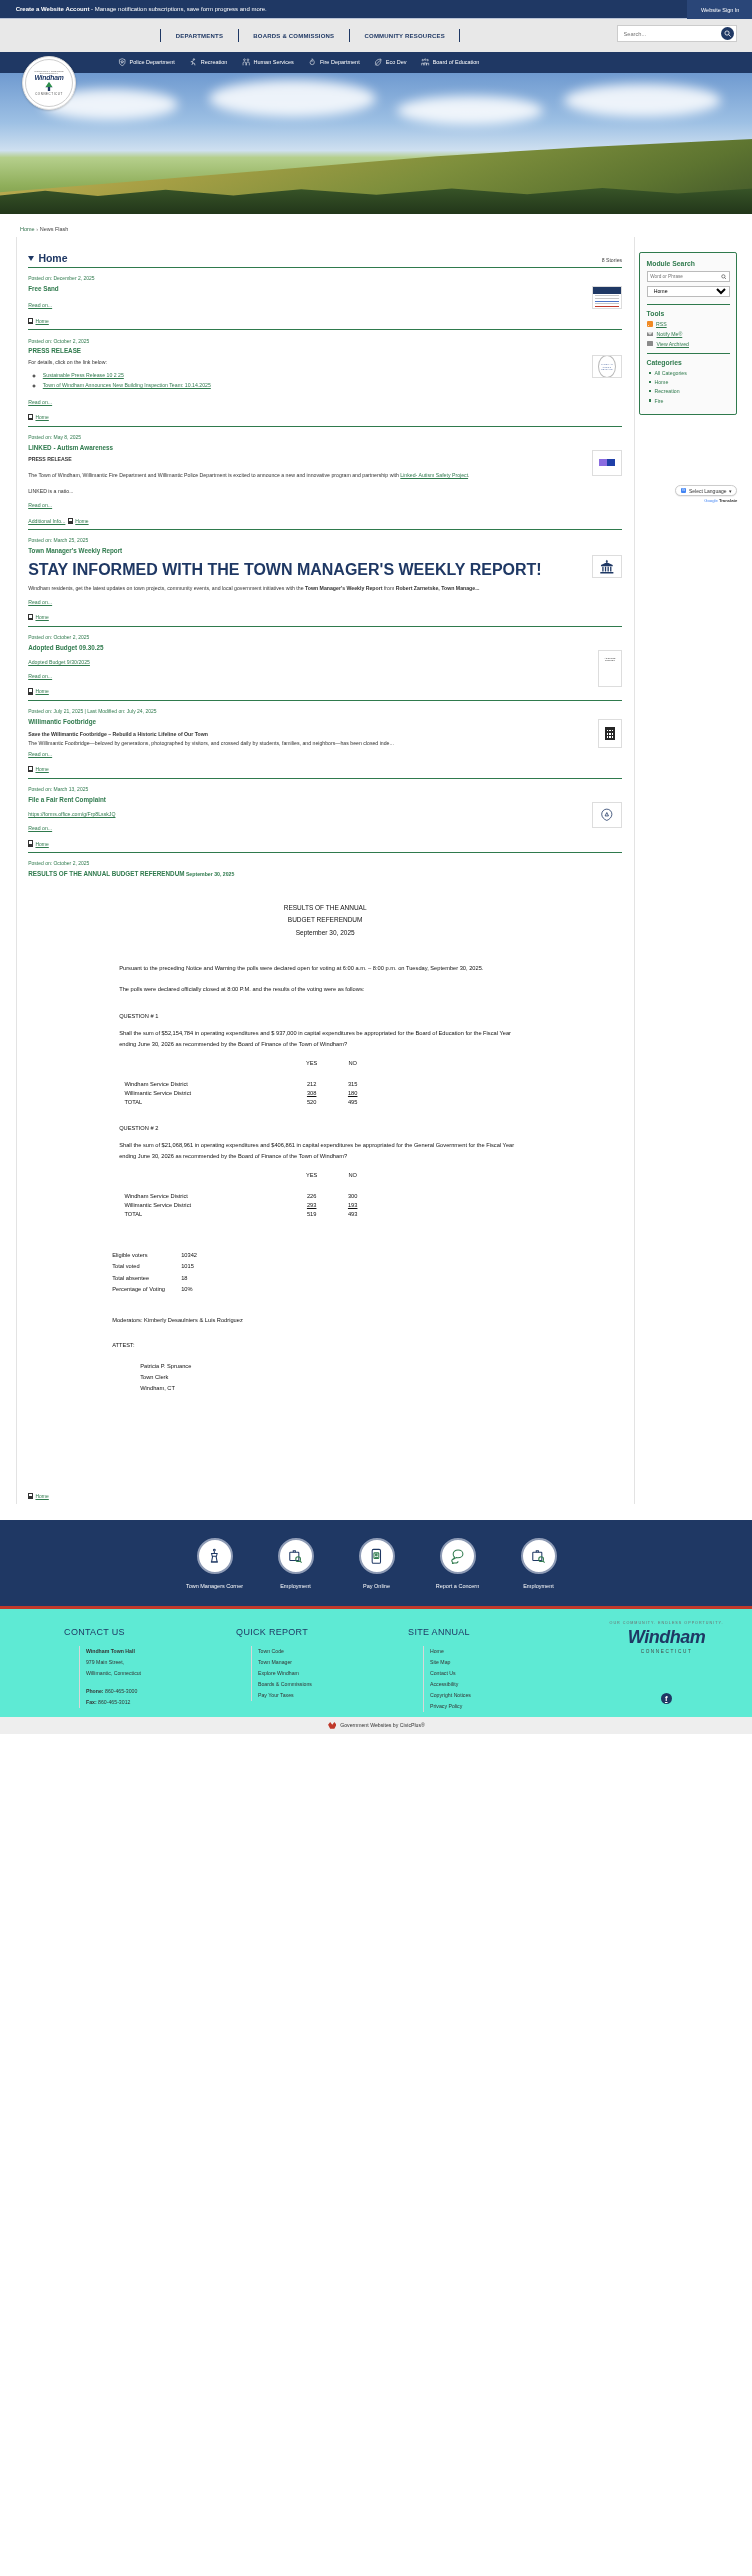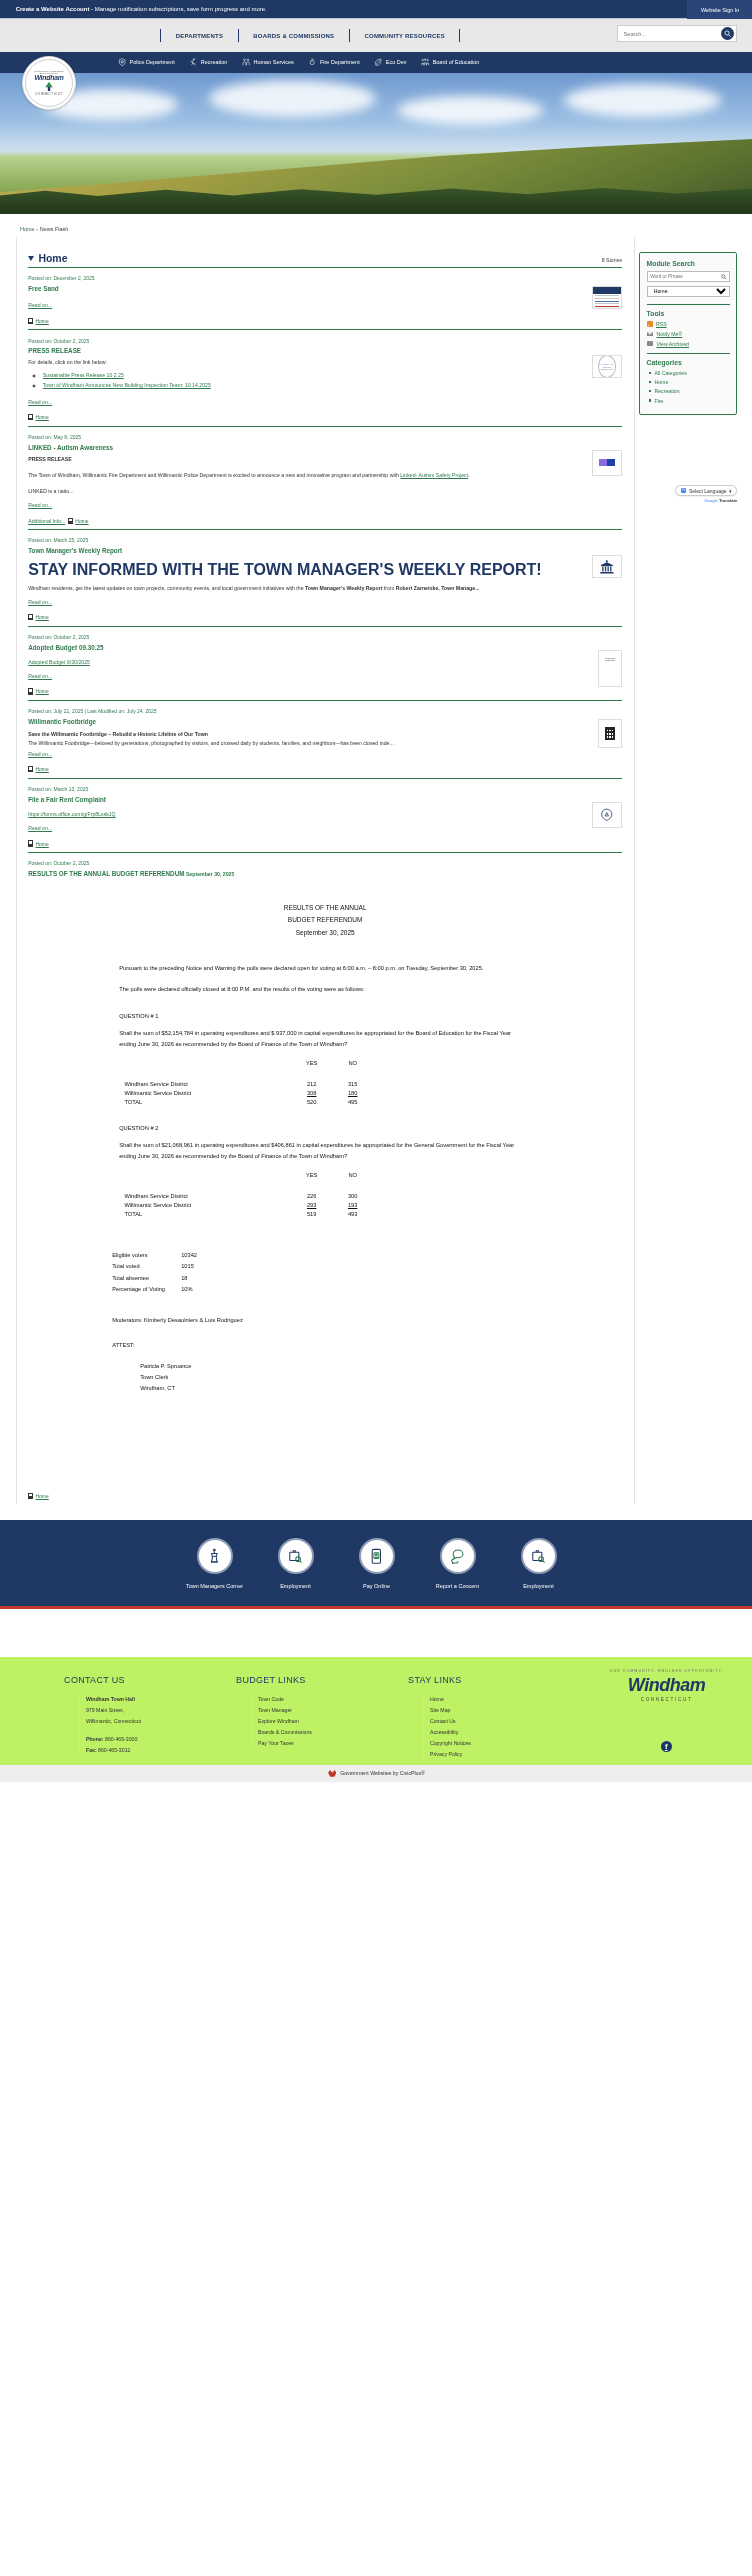--- a/index.html
+++ b/index.html
@@ -412,25 +412,24 @@
     width: 36px; height: 36px; border-radius: 50%;
     background: #fff; border: 2.6px solid #8e9bb5;
     margin: 0 auto 6.3px auto;
     display: flex; align-items: center; justify-content: center;
   }
   .ql .circ svg { width: 16.7px; height: 16.7px; }
   .ql span { color: #fff; font-size: 5.5px; }
 
   
   .footer {
-    background: #bef264;
+    background: #5eead4;
     padding: 18px 0 5.2px 0;
     display: flex;
     position: relative;
-    margin-top: 48px;
   }
   .foot-col { padding-left: 15.7px; }
   .foot-col.c1 { width: 172px; margin-left: 63px; }
   .foot-col.c2 { width: 172px; }
   .foot-col.c3 { width: 152px; }
   .foot-col h5 {
     font-size: 9px; color: #1f3864; font-weight: normal;
     letter-spacing: 0.3px; margin-bottom: 9.4px; margin-left: -14.6px;
   }
   .foot-col .inner { border-left: 0.5px solid #d8d8d8; padding-left: 6.3px; }
@@ -932,32 +931,32 @@
       <p><b>Windham Town Hall</b></p>
       <p>979 Main Street,</p>
       <p>Willimantic, Connecticut</p>
       <p style="height:7.3px"></p>
       <p><b>Phone:</b><span> 860-465-3000</span></p>
       <p><b>Fax:</b><span> 860-465-3012</span></p>
     </div>
   </div>
 
   <div class="foot-col c2">
-    <h5>BUDGET LINKS</h5>
+    <h5>QUICK REPORT</h5>
     <div class="inner">
       <a href="#">Town Code</a>
       <a href="#">Town Manager</a>
       <a href="#">Explore Windham</a>
       <a href="#">Boards &amp; Commissions</a>
       <a href="#">Pay Your Taxes</a>
     </div>
   </div>
 
   <div class="foot-col c3">
-    <h5>STAY LINKS</h5>
+    <h5>SITE ANNUAL</h5>
     <div class="inner">
       <a href="#">Home</a>
       <a href="#">Site Map</a>
       <a href="#">Contact Us</a>
       <a href="#">Accessibility</a>
       <a href="#">Copyright Notices</a>
       <a href="#">Privacy Policy</a>
     </div>
   </div>
 

